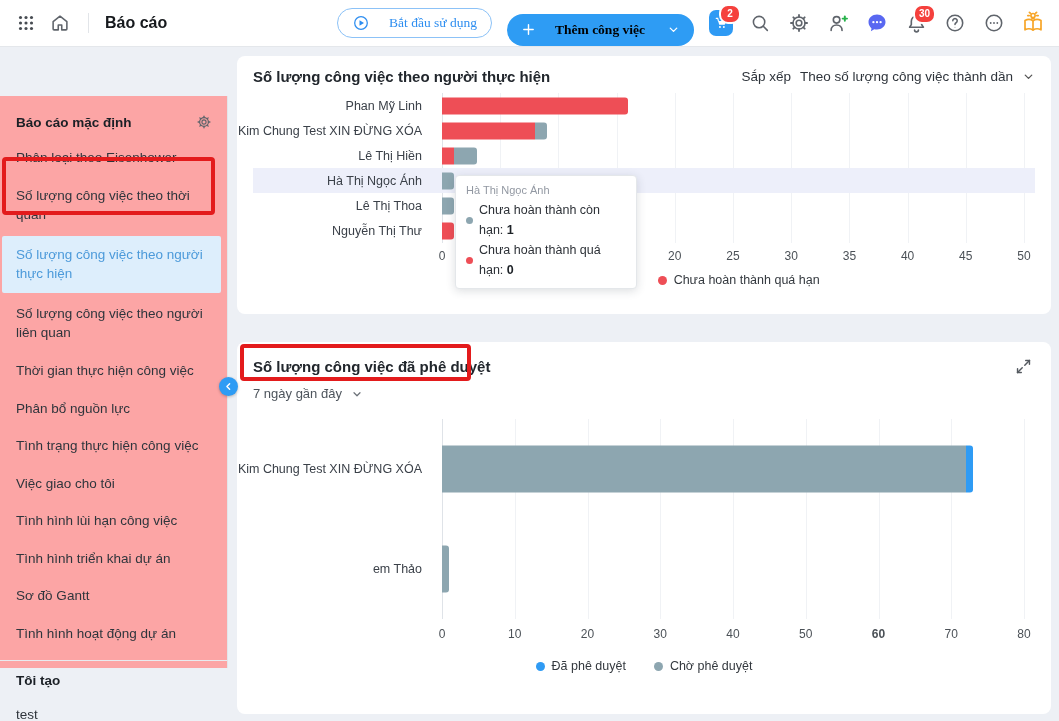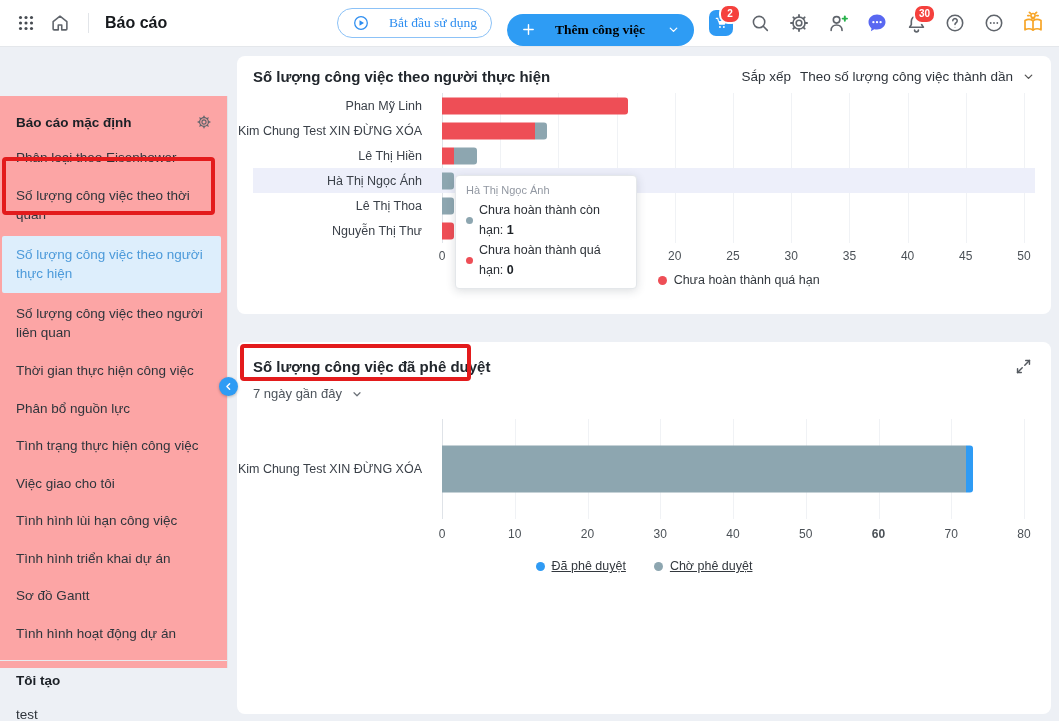--- a/index.html
+++ b/index.html
@@ -72,21 +72,21 @@
   .seg{height:100%;}
   .endseg{border-radius:0 3px 3px 0;}
   .ticks{position:relative;height:20px;margin:4px var(--rpad) 0 var(--labelw);
          font-size:12px;color:#4b5157;}
   .tick{position:absolute;transform:translateX(-50%);top:2px;}
   .legend{display:flex;justify-content:center;align-items:center;gap:28px;margin-top:6px;
           font-size:12.5px;color:#33383e;}
   .legend-item{display:flex;align-items:center;cursor:pointer;}
   .ldot{width:9px;height:9px;border-radius:50%;margin-right:7px;flex:none;}
   .chart[data-chart="1"] .ticks{margin-top:6px;}
-  .chart[data-chart="1"] .legend{margin-top:14px;text-decoration:underline;}
+  .chart[data-chart="1"] .legend{margin-top:14px;}
 
   
   .tooltip{position:absolute;left:455px;top:175px;width:160px;background:#fff;
            border:1px solid #e4e7ea;border-radius:4px;padding:8px 10px;z-index:25;
            box-shadow:0 2px 10px rgba(40,50,60,.16);}
   .tt-title{font-size:11px;color:#9298a2;margin-bottom:4px;}
   .tt-row{display:flex;align-items:center;gap:6px;font-size:12.5px;color:#2c3036;line-height:1.6;}
   .tt-dot{width:7px;height:7px;border-radius:50%;flex:none;}
   .tt-row b{color:#1c2126;}
 
@@ -434,20 +434,28 @@
           <div class="rows">
               <div class="crow">
                 <div class="clabel">Kim Chung Test XIN ĐỪNG XÓA</div>
                 <div class="cplot">
                   <div class="cbar">
                     <div class="seg" style="width: 90%; background: var(--gray);"></div>
                     <div class="seg endseg" style="width: 1.25%; background: var(--blue);"></div>
                   </div>
                 </div>
               </div>
+              <div class="crow">
+                <div class="clabel">em Thảo</div>
+                <div class="cplot">
+                  <div class="cbar">
+                    <div class="seg endseg" style="width: 1.25%; background: var(--gray);"></div>
+                  </div>
+                </div>
+              </div>
             </div>
         </div>
         <div class="ticks">
             <span class="tick" style="left: 0%;">0</span>
             <span class="tick" style="left: 12.5%;">10</span>
             <span class="tick" style="left: 25%;">20</span>
             <span class="tick" style="left: 37.5%;">30</span>
             <span class="tick" style="left: 50%;">40</span>
             <span class="tick" style="left: 62.5%;">50</span>
             <span class="tick" style="left: 75%; font-weight: bold;">60</span>

